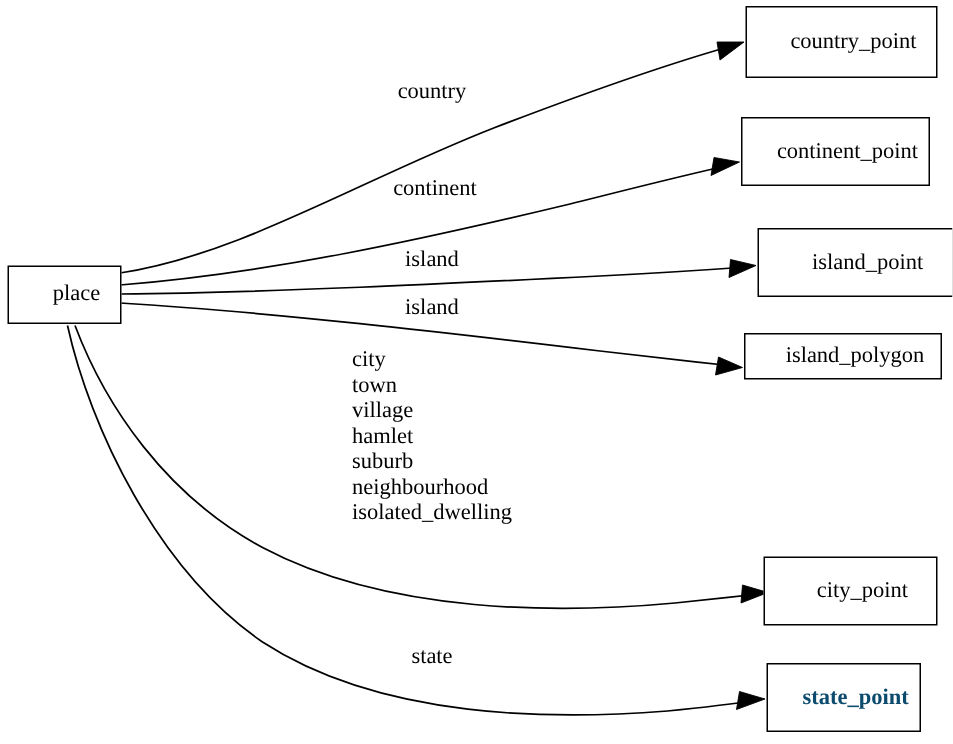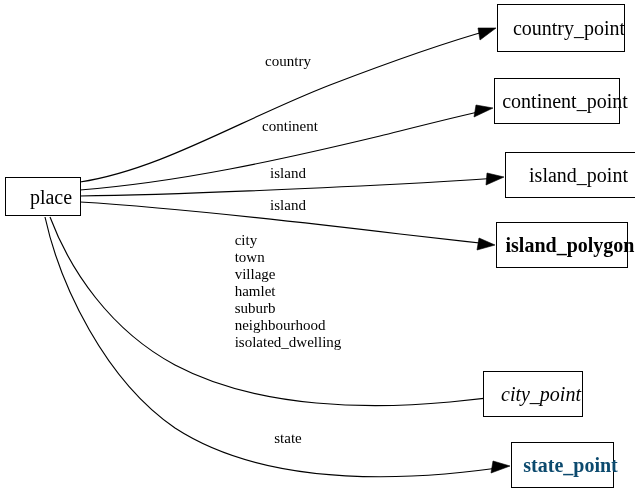--- a/index.html
+++ b/index.html
@@ -24,21 +24,21 @@
   }
   .node-box {
     position: absolute;
     box-sizing: border-box;
     border: 1px solid #000000;
     background: #ffffff;
     display: flex;
     align-items: center;
     justify-content: center;
     font-family: "Liberation Serif", "DejaVu Serif", serif;
-    font-size: 20px;
+    font-size: 15px;
     color: #000000;
     line-height: 1;
     white-space: nowrap;
     padding-left: 16px;
   }
   .edge-label {
     position: absolute;
     font-family: "Liberation Serif", "DejaVu Serif", serif;
     font-size: 15px;
     color: #000000;
@@ -79,22 +79,22 @@
         <path class="arrow-head" d="M 512,395 L 495,390 L 494,402 Z" fill="#000000" stroke="#000000"></path>
         <path class="arrow-head" d="M 510,466 L 493,461 L 491,473 Z" fill="#000000" stroke="#000000"></path>
       </g>
   </svg>
 
   <div id="nodes-layer">
       <div class="node-box" style="left: 5px; top: 177px; width: 76px; height: 39px; border-color: rgb(0, 0, 0); color: rgb(0, 0, 0);">place</div>
       <div class="node-box" style="left: 497px; top: 4px; width: 128px; height: 48px; border-color: rgb(0, 0, 0); color: rgb(0, 0, 0);">country_point</div>
       <div class="node-box" style="left: 494px; top: 78px; width: 126px; height: 46px; border-color: rgb(0, 0, 0); color: rgb(0, 0, 0);">continent_point</div>
       <div class="node-box" style="left: 505px; top: 152px; width: 131px; height: 46px; border-color: rgb(0, 0, 0); color: rgb(0, 0, 0);">island_point</div>
-      <div class="node-box" style="left: 496px; top: 222px; width: 132px; height: 46px; border-color: rgb(0, 0, 0); color: rgb(0, 0, 0); font-weight: bold;">island_polygon</div>
-      <div class="node-box" style="left: 483px; top: 371px; width: 100px; height: 46px; border-color: rgb(0, 0, 0); color: rgb(0, 0, 0); font-style: italic;">city_point</div>
+      <div class="node-box" style="left: 496px; top: 222px; width: 132px; height: 31px; border-color: rgb(0, 0, 0); color: rgb(0, 0, 0);">island_polygon</div>
+      <div class="node-box" style="left: 509px; top: 371px; width: 116px; height: 46px; border-color: rgb(0, 0, 0); color: rgb(0, 0, 0);">city_point</div>
       <div class="node-box" style="left: 511px; top: 442px; width: 103px; height: 46px; border-color: rgb(0, 0, 0); color: #0c4a6e; font-weight: bold;">state_point</div>
     </div>
   <div id="labels-layer">
       <div class="edge-label" style="left: 288px; top: 53px;">country</div>
       <div class="edge-label" style="left: 290px; top: 118px;">continent</div>
       <div class="edge-label" style="left: 288px; top: 165px;">island</div>
       <div class="edge-label" style="left: 288px; top: 197px;">island</div>
       <div class="edge-label" style="left: 288px; top: 232px;">city
 town
 village

